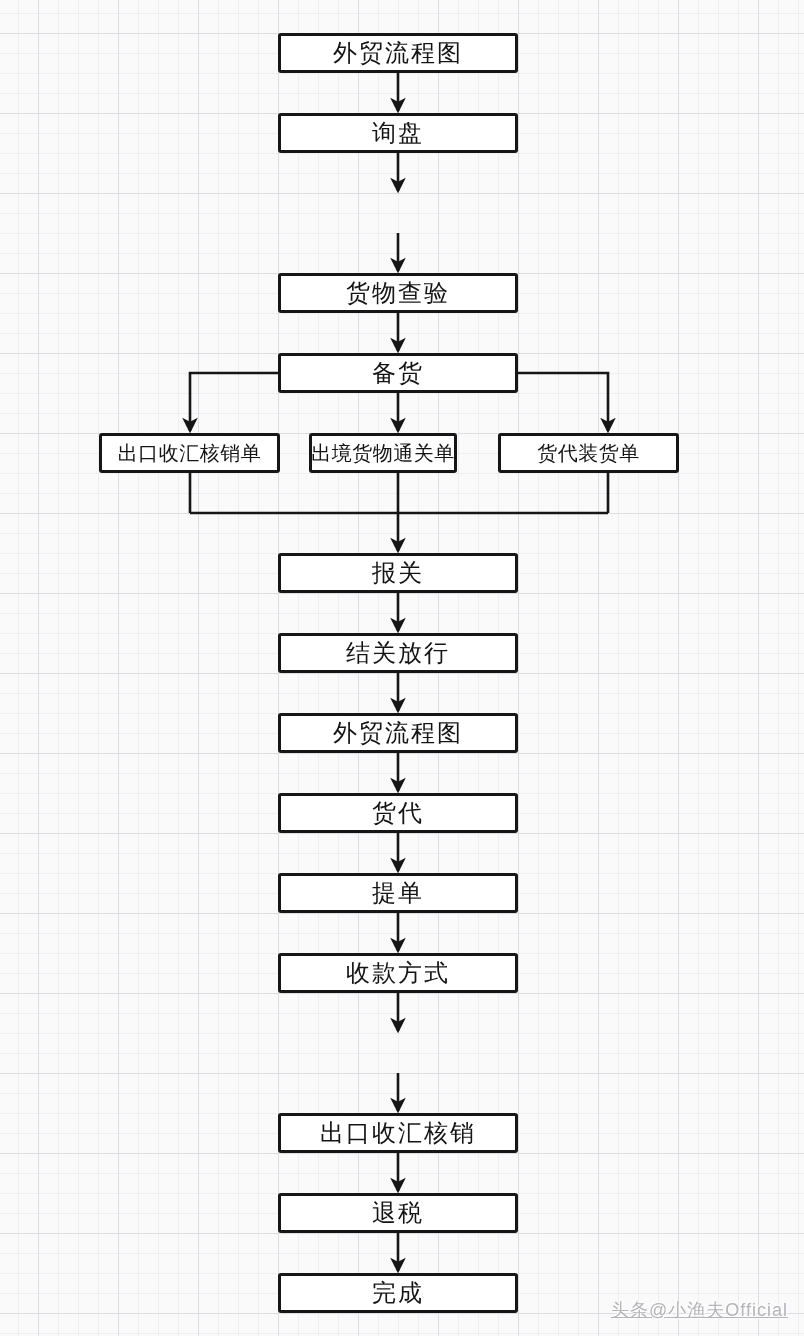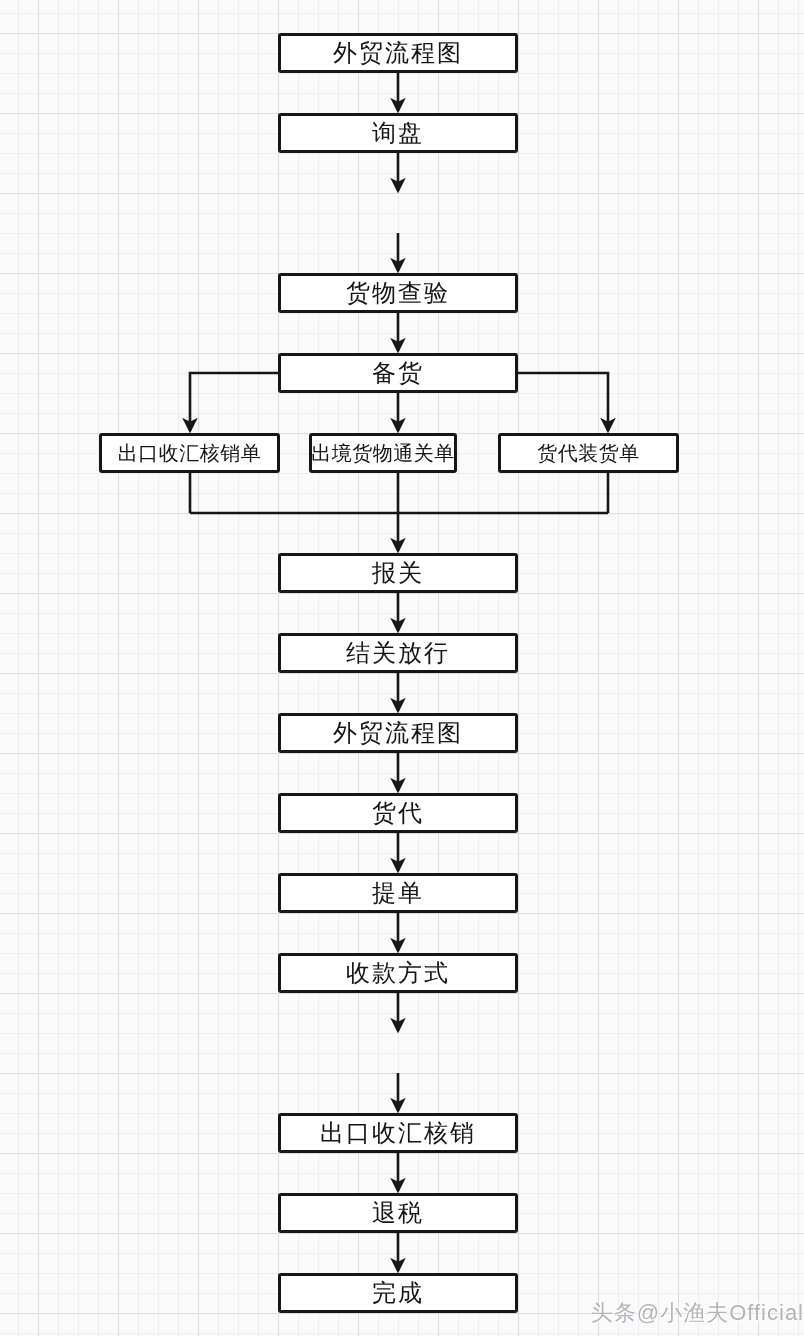--- a/index.html
+++ b/index.html
@@ -41,25 +41,26 @@
     color: #141414;
     letter-spacing: 2px;
     white-space: nowrap;
   }
   .node.main { left: 278px; width: 240px; }
   .node.branch { top: 433px; font-size: 20px; letter-spacing: 0.5px; }
 
   .watermark {
     position: absolute;
     top: 1298px;
-    right: 0;
-    font-size: 22px;
+    right: 16px;
+    font-size: 18px;
     color: #b3b3b8;
     text-shadow: 1px 1px 1px #ffffff, -1px -1px 1px #ffffff;
     letter-spacing: 1px;
+    text-decoration: underline;
   }
 </style>
 </head>
 <body>
 
 <div class="canvas">
 
   <svg class="connector-layer" viewBox="0 0 804 1336" xmlns="http://www.w3.org/2000/svg">
     <defs>
       <marker id="arrow" viewBox="0 0 10 10" refX="8.5" refY="5" markerWidth="6" markerHeight="6" orient="auto-start-reverse">

